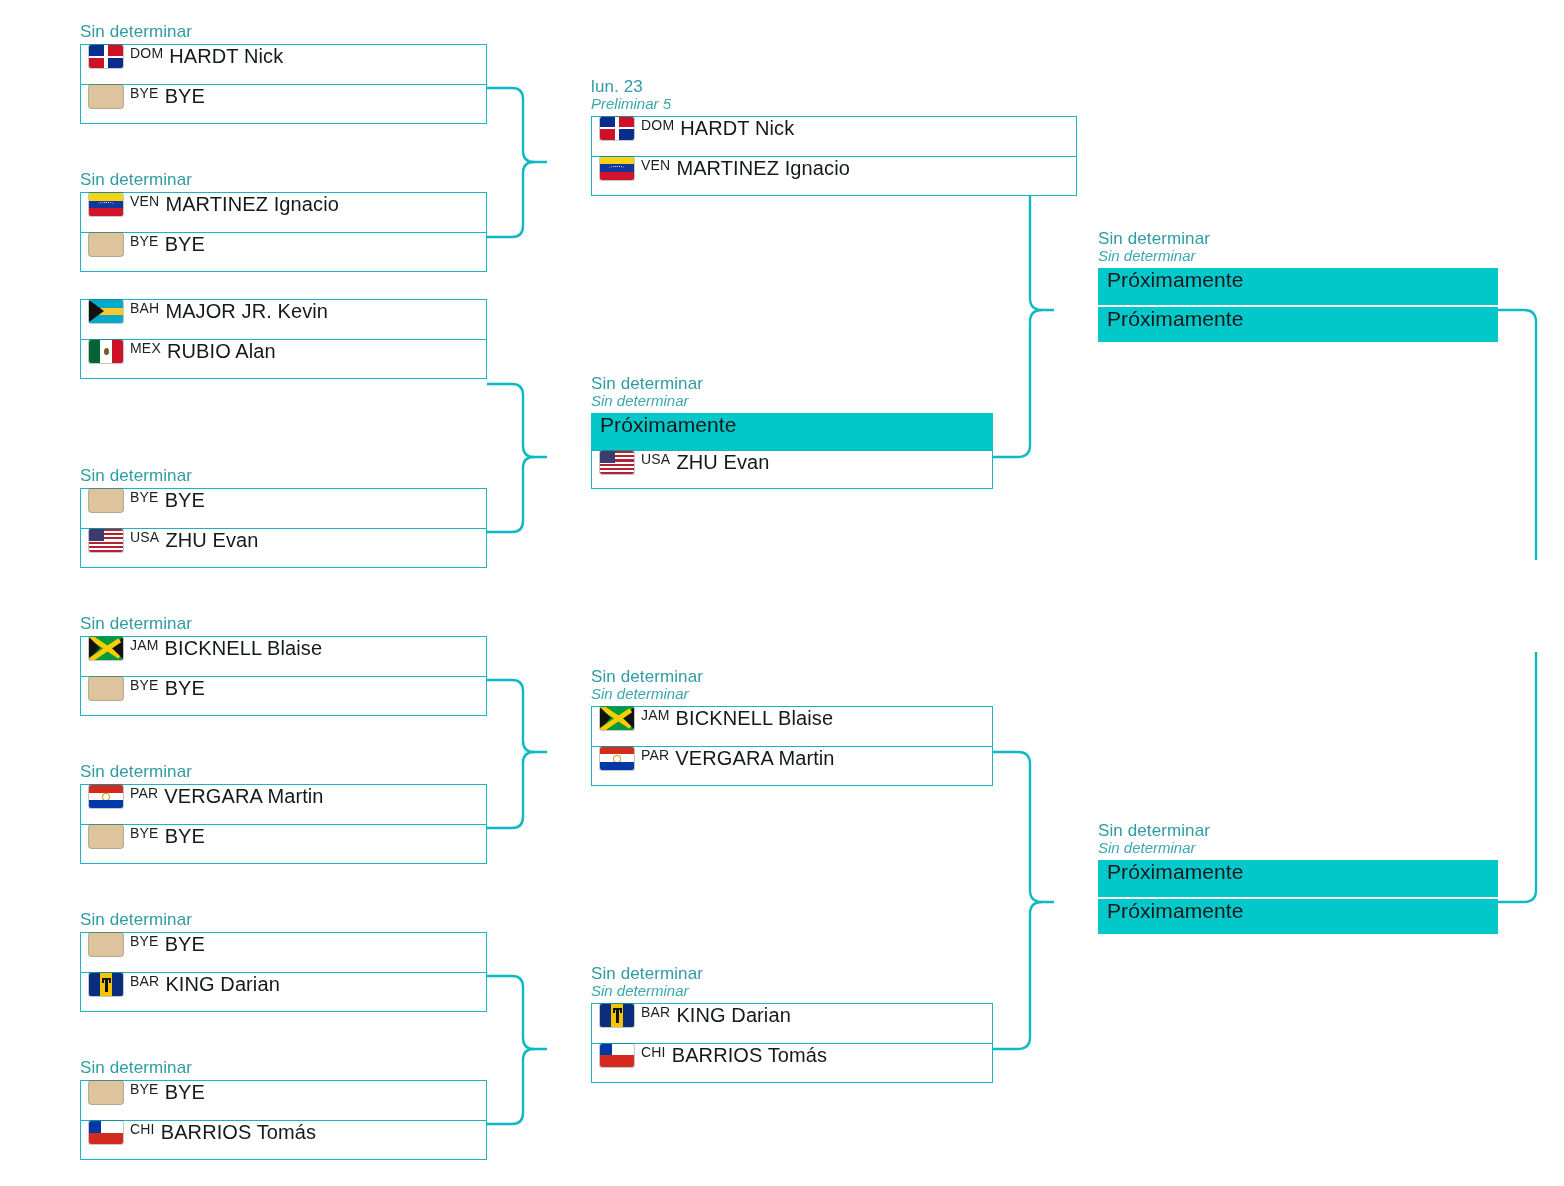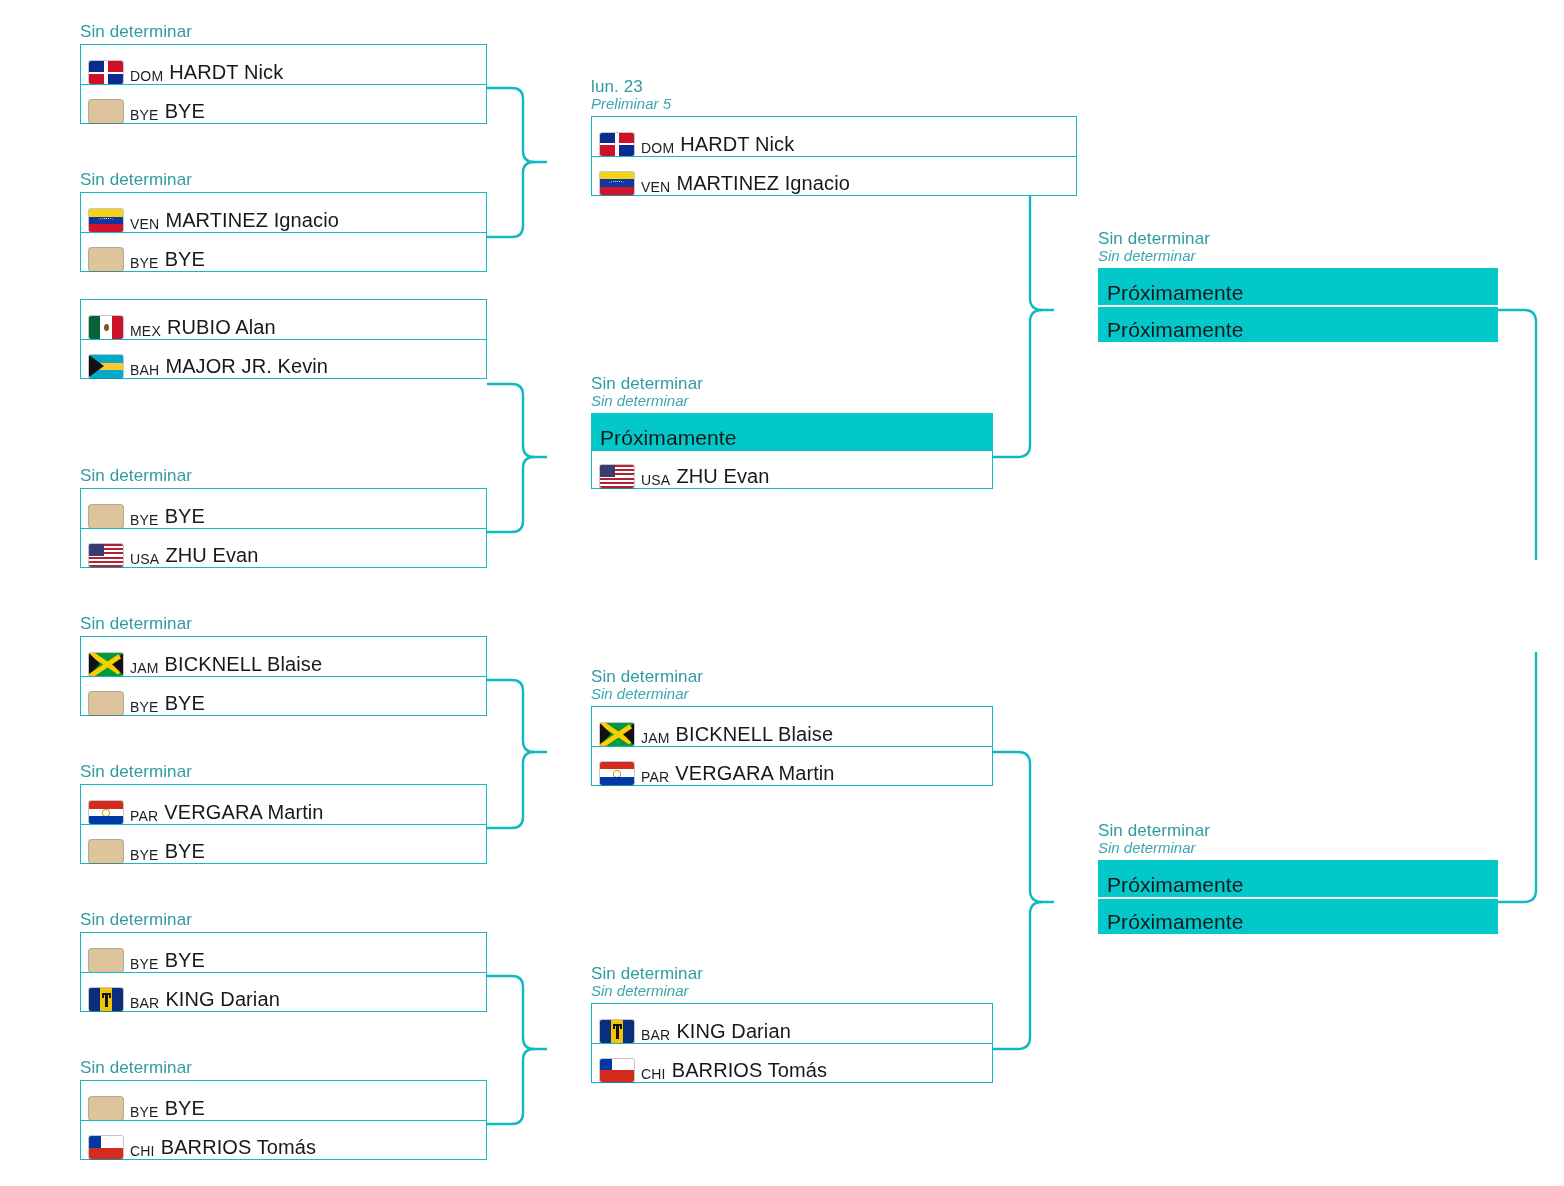--- a/index.html
+++ b/index.html
@@ -51,21 +51,21 @@
     font-style: italic;
     white-space: nowrap;
   }
 
   .rows {
     border: 1.6px solid #17b6c0;
     background: #ffffff;
   }
   .row {
     display: flex;
-    align-items: flex-end;
+    align-items: flex-start;
     height: 39px;
     padding-left: 8px;
     background: #ffffff;
     position: relative;
   }
   .row + .row {
     border-top: 1.6px solid #17b6c0;
   }
   
   .rows.soon {
@@ -242,30 +242,30 @@
         <span class="flag bye"></span>
         <span class="noc">BYE</span>
         <span class="pname">BYE</span>
       </div>
     </div>
   </div>
 
   <div class="match" style="left:36px; top:299px; width:451px;">
     <div class="rows">
       <div class="row">
-        <span class="flag f-mex">
-            <i></i>
-          </span>
-        <span class="noc">MEX</span>
-        <span class="pname">RUBIO Alan</span>
-      </div>
-      <div class="row">
         <span class="flag f-bah"></span>
         <span class="noc">BAH</span>
         <span class="pname">MAJOR JR. Kevin</span>
+      </div>
+      <div class="row">
+        <span class="flag f-mex">
+            <i></i>
+          </span>
+        <span class="noc">MEX</span>
+        <span class="pname">RUBIO Alan</span>
       </div>
     </div>
   </div>
 
   <div class="match" style="left:36px; top:466px; width:451px;">
     <div class="mhead">
       <span class="dt">Sin determinar</span>
     </div>
     <div class="rows">
       <div class="row">

